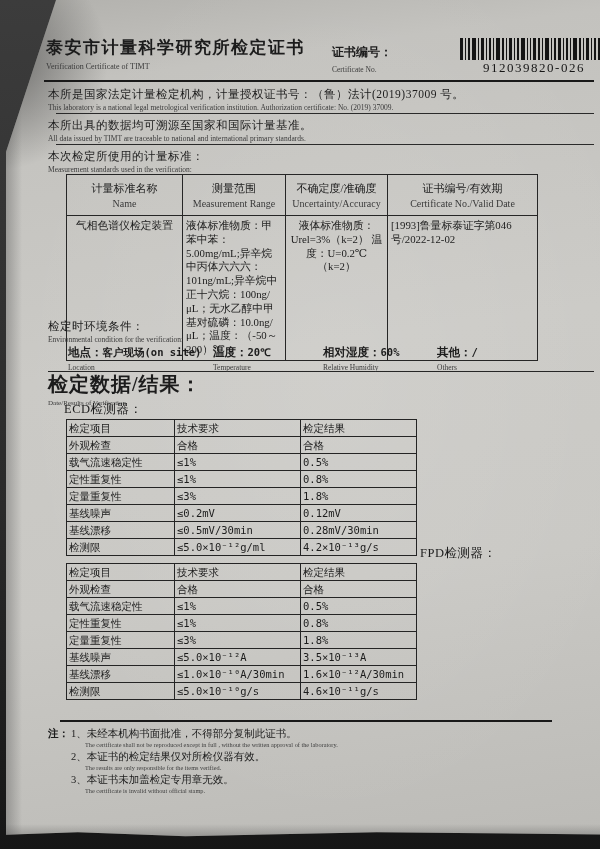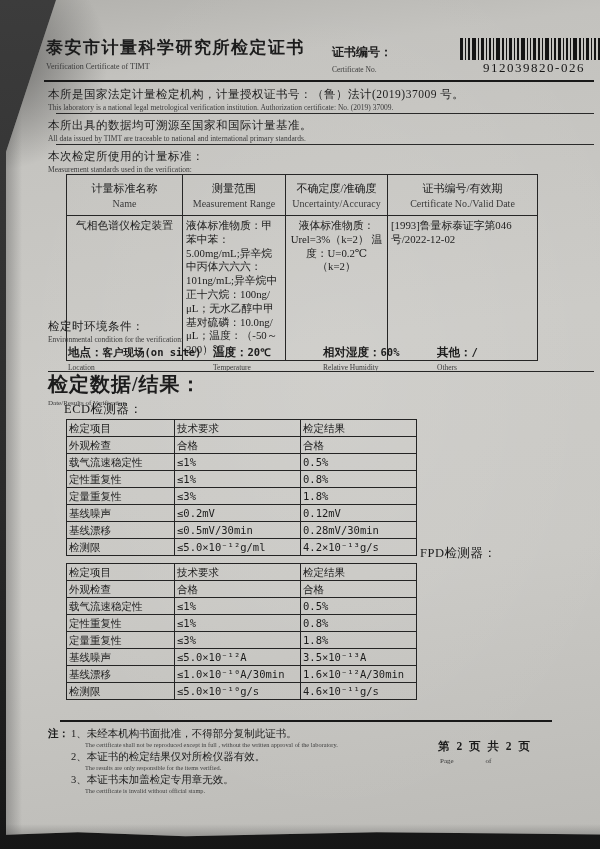--- a/index.html
+++ b/index.html
@@ -357,21 +357,14 @@
     <div>
       <div class="note-cn"><span>1、</span><span>未经本机构书面批准，不得部分复制此证书。</span></div>
       <div class="note-en">The certificate shall not be reproduced except in full , without the written approval of the laboratory.</div>
       <div class="note-cn"><span>2、</span><span>本证书的检定结果仅对所检仪器有效。</span></div>
       <div class="note-en">The results are only responsible for the items verified.</div>
       <div class="note-cn"><span>3、</span><span>本证书未加盖检定专用章无效。</span></div>
       <div class="note-en">The certificate is invalid without official stamp.</div>
     </div>
   </div>
 
-  <div class="abs page-block">
-    <div class="page-cn">第 2 页 共 2 页</div>
-    <div class="page-en">
-      <span>Page</span>
-      <span>of</span>
-    </div>
-  </div>
 
 </div>
 
 </body></html>

